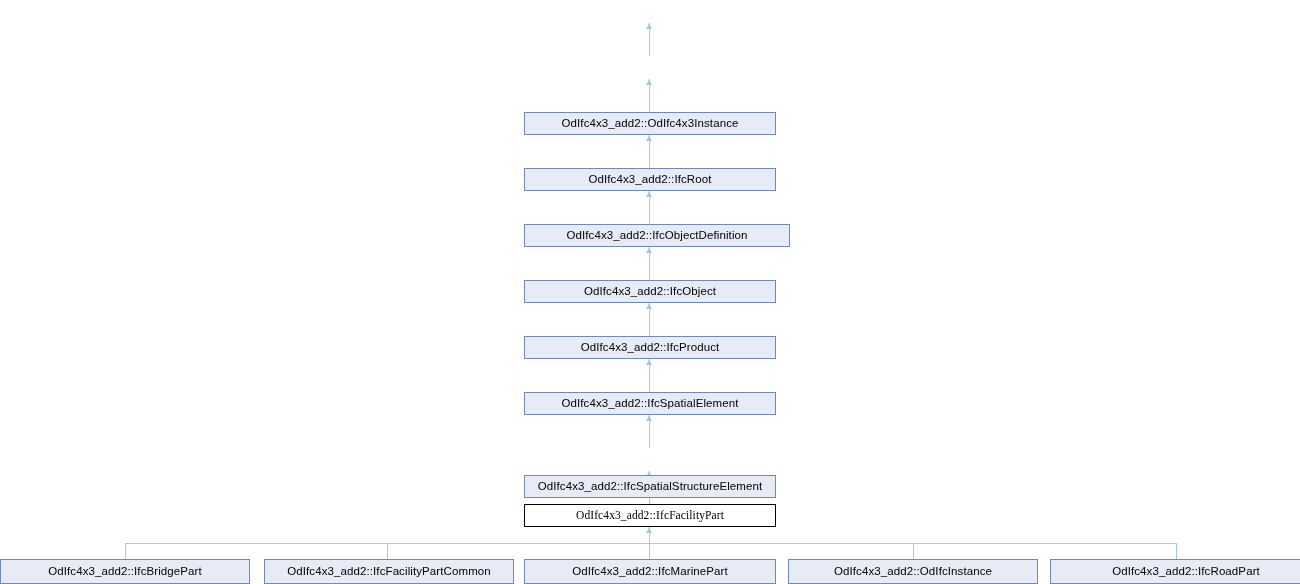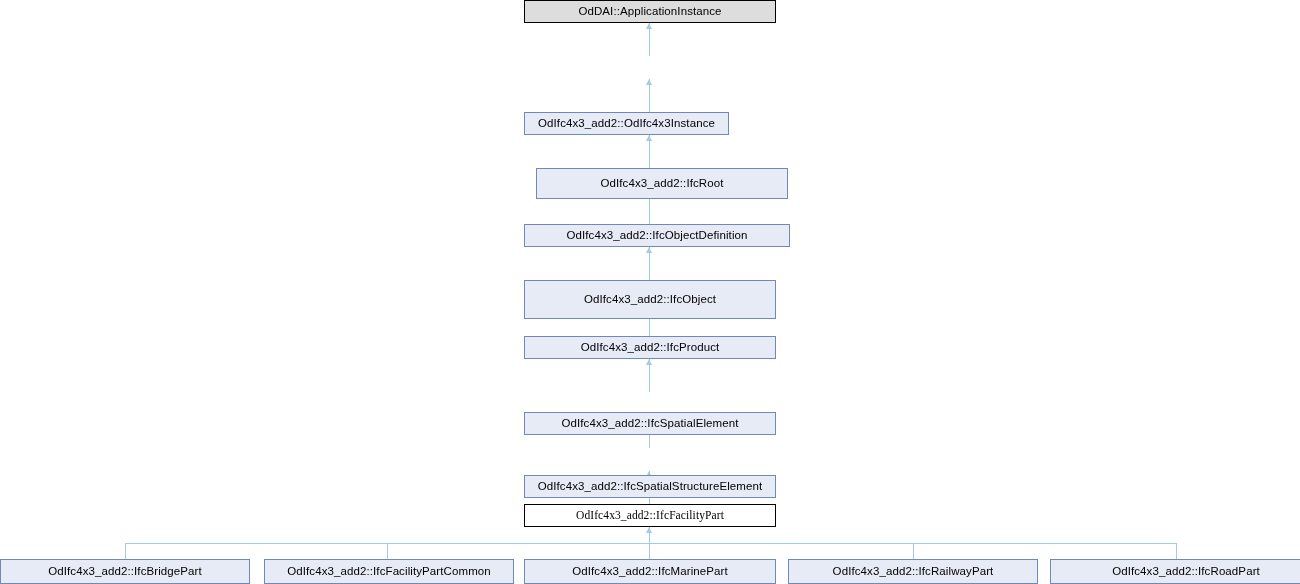--- a/index.html
+++ b/index.html
@@ -67,60 +67,57 @@
     border-right: 3.5px solid transparent;
     border-bottom: 6px solid #a3cbe8;
     z-index: 2;
   }
 </style>
 </head>
 <body>
 
 <div id="diagram">
 
-  <div class="node base" style="left:524px; top:0px; width:252px; height:23px;">
-    <span>OdDAI::ApplicationInstance</span>
-  </div>
   <div class="edge-v" style="left:649px; top:23px; height:33px;"></div>
   <div class="arrow-up" style="left:646px; top:23px;"></div>
 
   <div class="edge-v" style="left:649px; top:79px; height:33px;"></div>
   <div class="arrow-up" style="left:646px; top:79px;"></div>
 
-  <div class="node inherit" style="left:524px; top:112px; width:205px; height:23px;">
+  <div class="node inherit" style="left:524px; top:112px; width:252px; height:23px;">
     <span>OdIfc4x3_add2::OdIfc4x3Instance</span>
   </div>
   <div class="edge-v" style="left:649px; top:135px; height:33px;"></div>
   <div class="arrow-up" style="left:646px; top:135px;"></div>
 
-  <div class="node inherit" style="left:524px; top:168px; width:252px; height:31px;margin-left:12px;">
+  <div class="node inherit" style="left:524px; top:168px; width:252px; height:23px;">
     <span>OdIfc4x3_add2::IfcRoot</span>
   </div>
   <div class="edge-v" style="left:649px; top:191px; height:33px;"></div>
   <div class="arrow-up" style="left:646px; top:191px;"></div>
 
   <div class="node inherit" style="left:524px; top:224px; width:266px; height:23px;">
     <span>OdIfc4x3_add2::IfcObjectDefinition</span>
   </div>
   <div class="edge-v" style="left:649px; top:247px; height:33px;"></div>
   <div class="arrow-up" style="left:646px; top:247px;"></div>
 
-  <div class="node inherit" style="left:524px; top:280px; width:252px; height:39px;">
+  <div class="node inherit" style="left:524px; top:280px; width:252px; height:23px;">
     <span>OdIfc4x3_add2::IfcObject</span>
   </div>
   <div class="edge-v" style="left:649px; top:303px; height:33px;"></div>
   <div class="arrow-up" style="left:646px; top:303px;"></div>
 
   <div class="node inherit" style="left:524px; top:336px; width:252px; height:23px;">
     <span>OdIfc4x3_add2::IfcProduct</span>
   </div>
   <div class="edge-v" style="left:649px; top:359px; height:33px;"></div>
   <div class="arrow-up" style="left:646px; top:359px;"></div>
 
-  <div class="node inherit" style="left:524px; top:392px; width:252px; height:23px;margin-top:20px;">
+  <div class="node inherit" style="left:524px; top:392px; width:252px; height:23px;">
     <span>OdIfc4x3_add2::IfcSpatialElement</span>
   </div>
   <div class="edge-v" style="left:649px; top:415px; height:33px;"></div>
   <div class="arrow-up" style="left:646px; top:415px;"></div>
 
   <div class="node inherit" style="left:524px; top:448px; width:252px; height:23px;margin-top:27px;">
     <span>OdIfc4x3_add2::IfcSpatialStructureElement</span>
   </div>
   <div class="edge-v" style="left:649px; top:471px; height:33px;"></div>
   <div class="arrow-up" style="left:646px; top:471px;"></div>
@@ -140,19 +137,19 @@
   <div class="node inherit" style="left:0px; top:559px; width:250px; height:25px;">
     <span>OdIfc4x3_add2::IfcBridgePart</span>
   </div>
   <div class="node inherit" style="left:264px; top:559px; width:250px; height:25px;text-align:center;">
     <span>OdIfc4x3_add2::IfcFacilityPartCommon</span>
   </div>
   <div class="node inherit" style="left:524px; top:559px; width:252px; height:25px;">
     <span>OdIfc4x3_add2::IfcMarinePart</span>
   </div>
   <div class="node inherit" style="left:788px; top:559px; width:250px; height:25px;">
-    <span>OdIfc4x3_add2::IfcRailwayPart</span>
+    <span>OdIfc4x3_add2::OdIfcInstance</span>
   </div>
   <div class="node inherit" style="left:1050px; top:559px; width:272px; height:25px;">
     <span>OdIfc4x3_add2::IfcRoadPart</span>
   </div>
 
 </div>
 
 </body></html>

